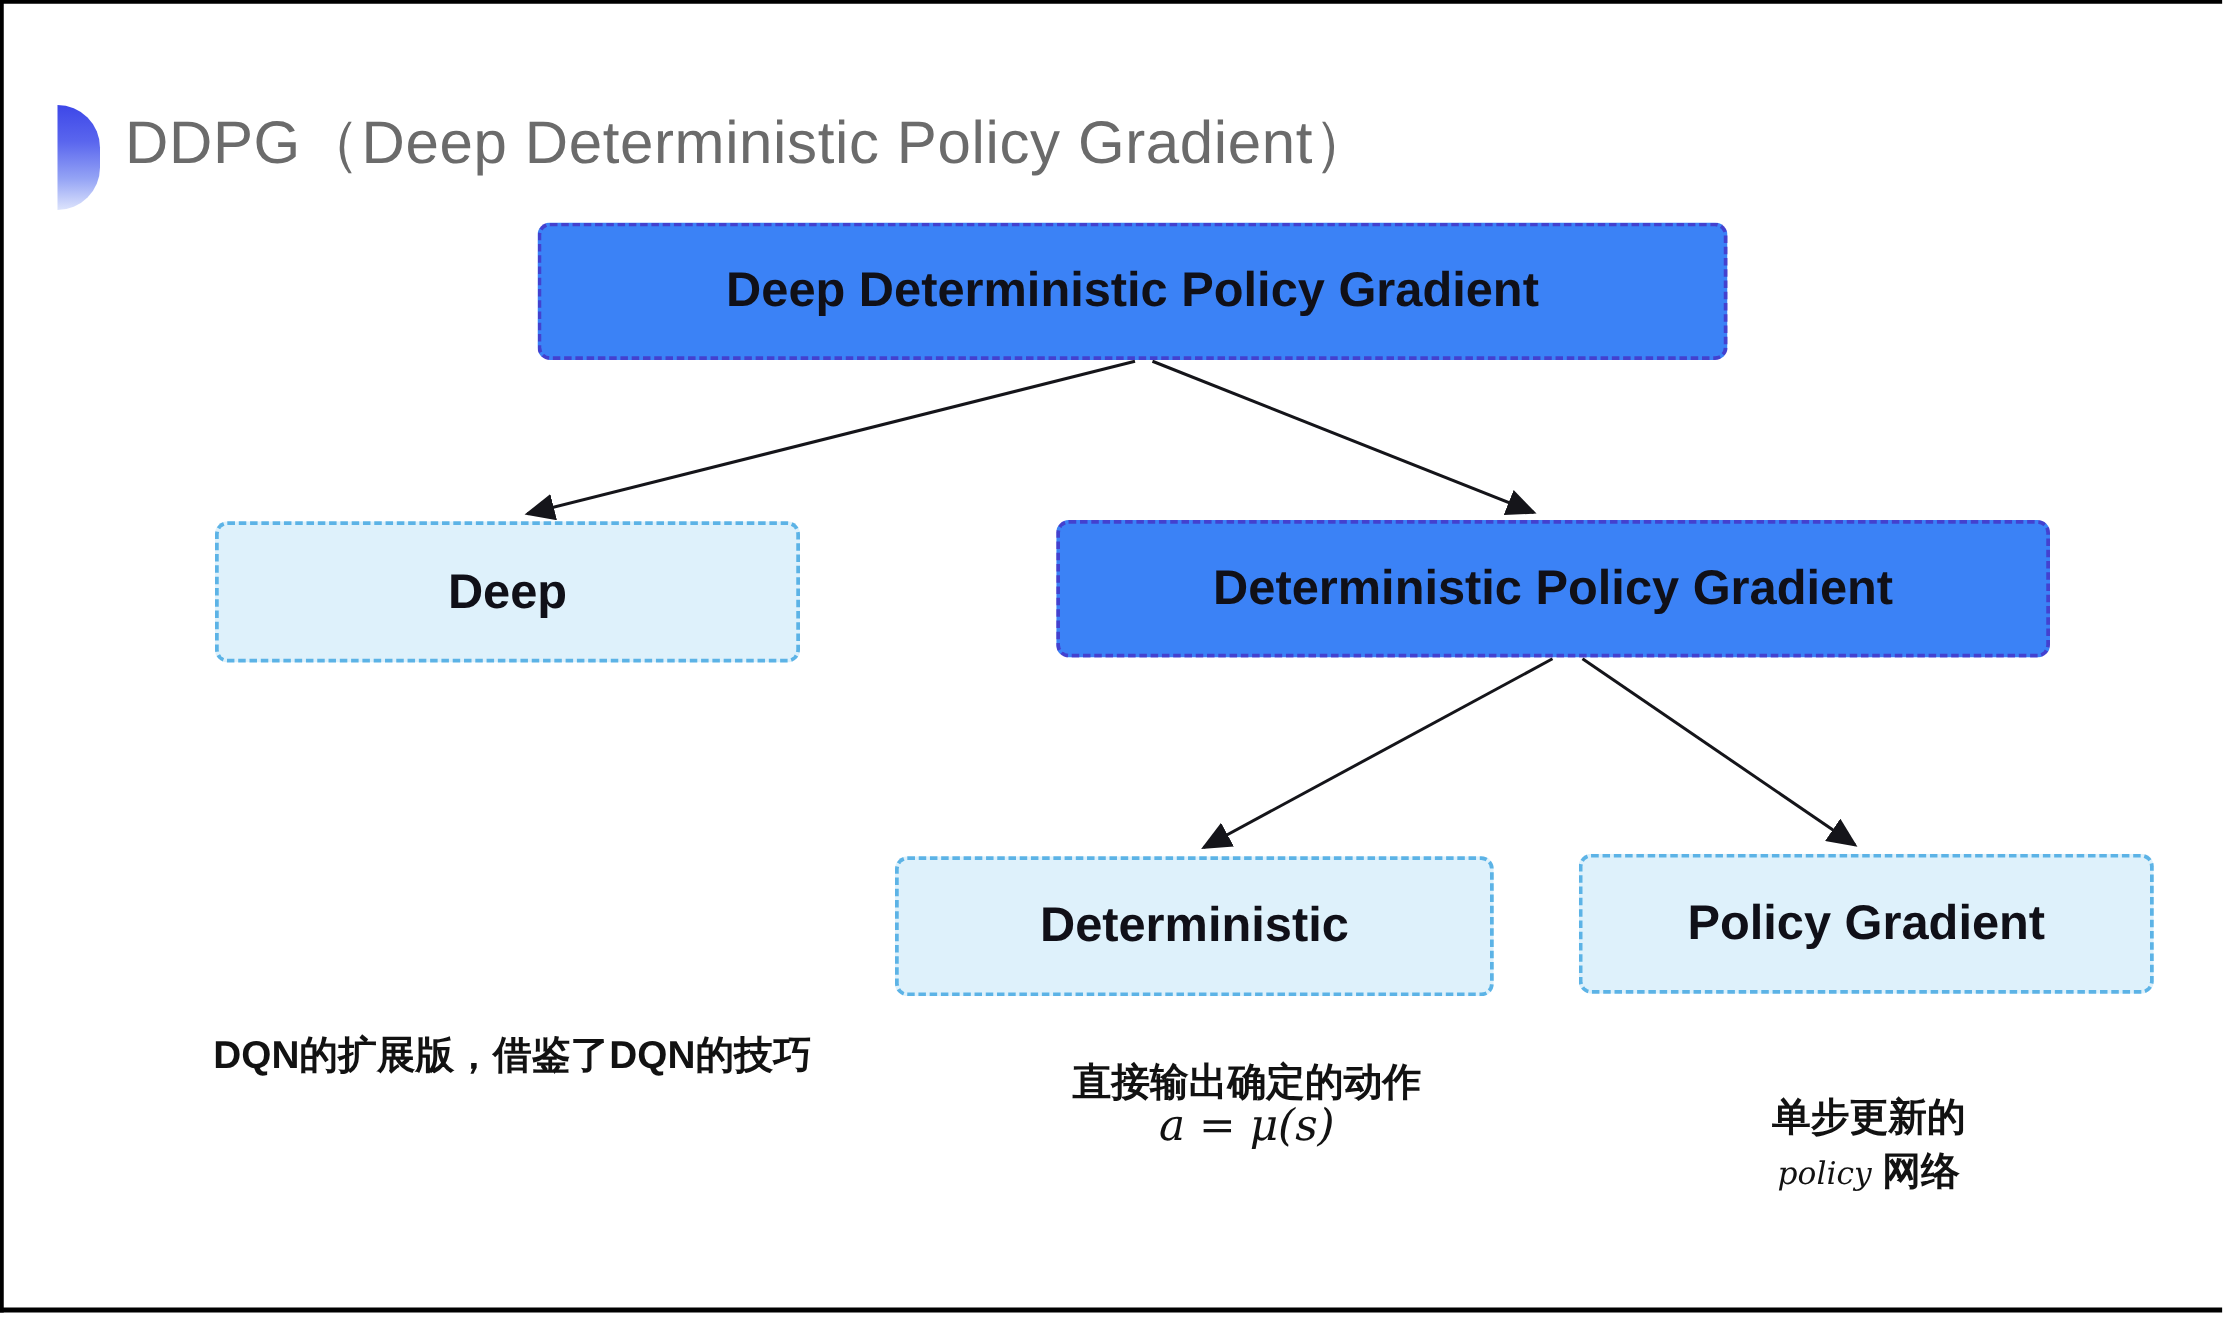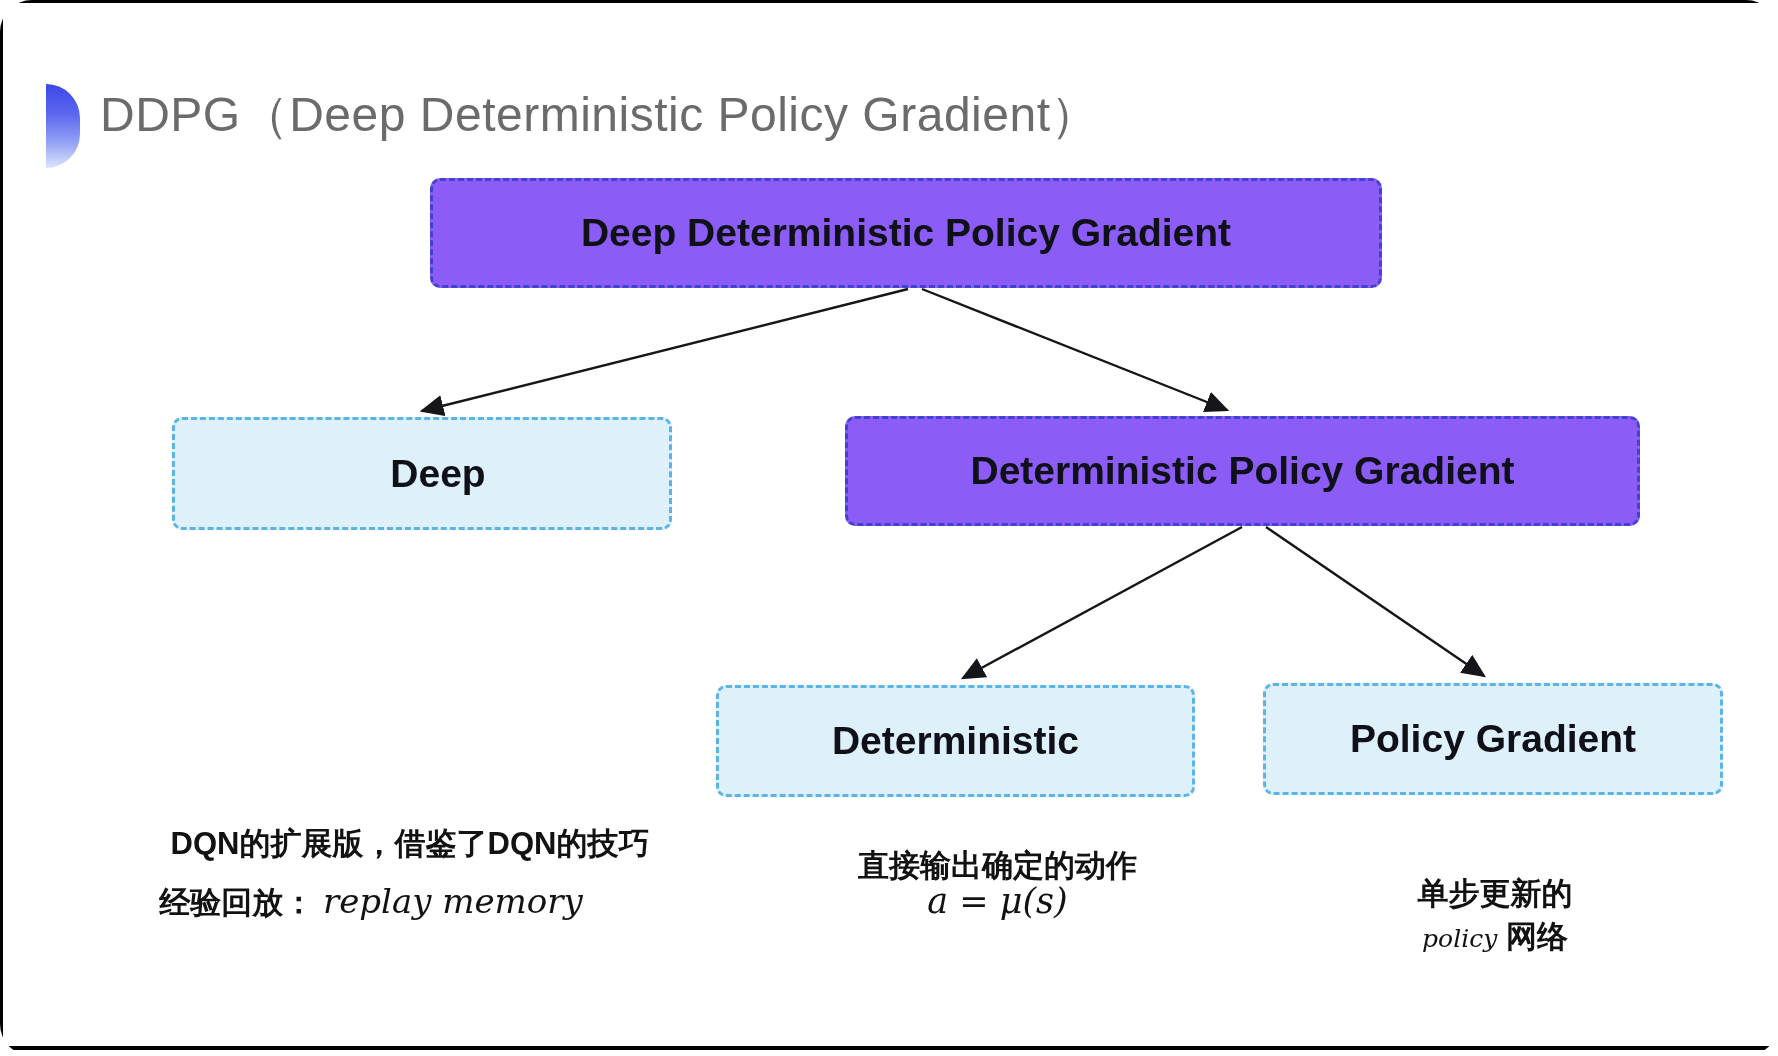--- a/index.html
+++ b/index.html
@@ -1,38 +1,38 @@
 <!DOCTYPE html>
 <html><head>
 <meta charset="utf-8">
 <style>
   html,body{margin:0;padding:0;background:#fff;}
   body{font-family:"Liberation Sans","DejaVu Sans",sans-serif;}
-  #stage{position:relative;width:1778px;height:1056px;background:#ffffff;overflow:hidden;border-radius:32px;}
+  #stage{position:relative;width:1778px;height:1056px;background:#ffffff;overflow:hidden;}
 
   
   .frame-top{position:absolute;left:0;top:0;width:1778px;height:3px;background:#000;}
   .frame-left{position:absolute;left:0;top:0;width:3px;height:1050px;background:#000;}
   .frame-bottom{position:absolute;left:0;top:1046px;width:1778px;height:4px;background:#000;}
 
   
   .bullet{position:absolute;left:46px;top:84px;width:34px;height:84px;
           border-radius:0 42px 42px 0;
           background:linear-gradient(180deg,#3d47e8 0%,#5a66ee 35%,#94a3f5 70%,#dde4fc 100%);}
   .page-title{position:absolute;left:100px;top:80px;width:1600px;height:70px;
           line-height:70px;font-size:48px;font-weight:500;color:#6b6b6b;letter-spacing:0.5px;}
 
   
   .node{position:absolute;display:flex;align-items:center;justify-content:center;
         border-radius:10px;font-weight:600;color:#101018;font-size:39px;}
-  .node.purple{background:#8b5cf6;border:3px dashed #4341cf;}
+  .node.purple{background:#3b82f6;border:3px dashed #4341cf;}
   .node.cyan{background:#def1fb;border:3px dashed #5cb3e6;}
 
   .node-root{left:430px;top:178px;width:946px;height:104px;}
-  .node-deep{left:172px;top:417px;width:462px;height:107px;padding-left:32px;}
+  .node-deep{left:172px;top:417px;width:462px;height:107px;}
   .node-dpg{left:845px;top:416px;width:789px;height:104px;}
   .node-det{left:716px;top:685px;width:473px;height:106px;}
   .node-pg{left:1263px;top:683px;width:454px;height:106px;}
 
   
   svg.arrows{position:absolute;left:0;top:0;width:1778px;height:1056px;pointer-events:none;}
   svg.arrows line{stroke:#15151a;stroke-width:2.4px;}
 
   
   .note{position:absolute;color:#121212;text-align:center;}
@@ -92,24 +92,20 @@
   <div class="node cyan node-det">
     <span>Deterministic</span>
   </div>
 
   <div class="node cyan node-pg">
     <span>Policy Gradient</span>
   </div>
 
   <div class="note note-deep">
     <div class="cjk row1">DQN的扩展版，借鉴了DQN的技巧</div>
-    <div class="row3">
-      <span class="cjk">经验回放：</span>
-      <span class="math">replay memory</span>
-    </div>
   </div>
 
   <div class="note note-det">
     <div class="cjk row1">直接输出确定的动作</div>
     <div class="math row2">a = μ(s)</div>
   </div>
 
   <div class="note note-pg">
     <div class="cjk row1">单步更新的</div>
     <div class="row2">

